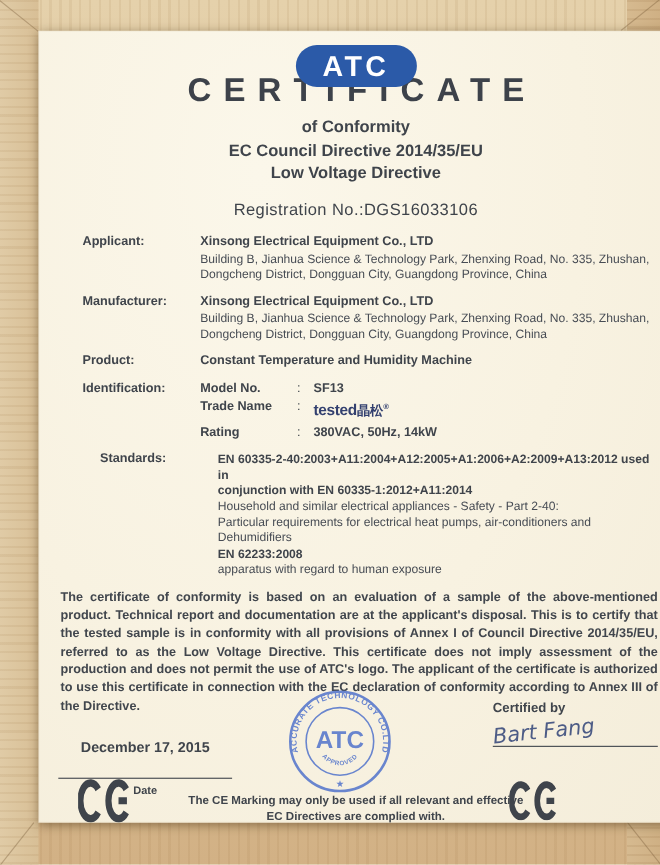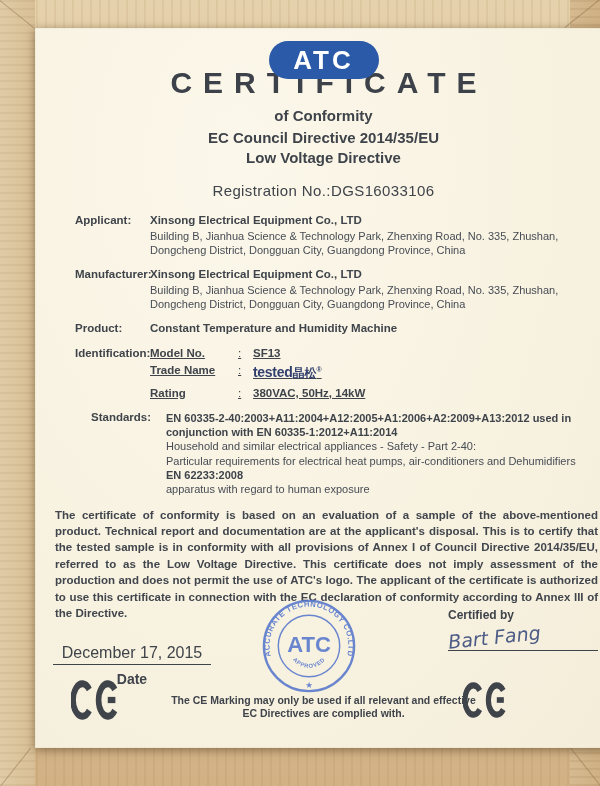--- a/index.html
+++ b/index.html
@@ -36,48 +36,48 @@
     border-radius:20px;display:flex;align-items:center;justify-content:center;}
   .atc-pill span{color:#fff;font-size:26px;font-weight:bold;letter-spacing:3px;}
   .cert-title{position:relative;z-index:1;text-align:center;font-size:30px;font-weight:bold;
     letter-spacing:11px;color:#3d424a;margin:0 0 0 11px;}
   .cert-sub{text-align:center;font-size:15px;font-weight:bold;margin-top:7px;}
   .cert-dir{text-align:center;font-size:15px;font-weight:bold;line-height:1.35;margin-top:4px;}
   .cert-reg{text-align:center;font-size:15px;font-weight:normal;letter-spacing:.4px;margin-top:13px;}
 
   
   .fields{margin:15px 14px 0 40px;}
-  .row{display:grid;grid-template-columns:75px 1fr;margin-bottom:11px;}
+  .row{display:grid;grid-template-columns:75px 1fr;margin-bottom:11px;gap:32px;}
   .lbl{font-weight:bold;font-size:11.5px;}
   .val-name{font-weight:bold;font-size:11.5px;}
   .val-addr{font-size:11px;line-height:1.28;margin-top:3px;color:#474c54;}
   .id-rows{display:flex;flex-direction:column;gap:5px;}
-  .id-row{display:grid;grid-template-columns:88px 15px 1fr;font-size:11.5px;text-decoration:underline;}
+  .id-row{display:grid;grid-template-columns:88px 15px 1fr;font-size:11.5px;}
   .id-row .fname{font-weight:bold;}
   .id-row .fval{font-weight:bold;}
   .brand{color:#33406f;font-weight:bold;}
   .brand .latin{font-size:14px;letter-spacing:-.3px;}
   .brand .cjk{font-size:12px;}
   .brand .reg{font-size:7px;vertical-align:super;}
   .std-line{font-size:11px;line-height:1.3;color:#474c54;}
   .std-line.b{font-weight:bold;color:#3f444b;}
 
   .para{margin:10px 14px 0 20px;text-align:justify;font-weight:bold;
     font-size:11.5px;line-height:1.43;color:#41464d;}
 
   
   .bzone{position:relative;height:108px;margin-top:2px;}
   .certified{position:absolute;right:14px;top:-16px;width:150px;text-align:left;
     border-bottom:1.5px solid #3f444b;padding-bottom:2px;}
   .certified .cb-label{font-weight:bold;font-size:12px;}
   .signature{display:inline-block;font-style:italic;font-size:19px;color:#4d5c86;
     transform:rotate(-6deg);margin-top:4px;font-family:"DejaVu Sans",sans-serif;}
   .dateblock{position:absolute;left:18px;top:20px;width:158px;text-align:center;}
-  .date-value{font-weight:normal;font-size:16px;padding-bottom:2px;border-bottom:1.5px solid #3f444b;}
-  .date-label{font-weight:bold;font-size:14px;margin-top:6px;}
+  .date-value{font-weight:bold;font-size:13px;padding-bottom:20px;border-bottom:1.5px solid #3f444b;}
+  .date-label{font-weight:bold;font-size:10px;margin-top:6px;}
   .stamp{position:absolute;left:226px;top:-26px;width:96px;height:96px;opacity:.88;}
   .ce{position:absolute;}
   .ce-left{left:36px;top:56px;}
   .ce-right{left:428px;top:58px;}
   .ce-note{position:absolute;left:50%;transform:translateX(-50%);top:70px;width:310px;
     text-align:center;font-weight:bold;font-size:10.5px;line-height:1.3;}
 </style>
 </head>
 <body>
 

